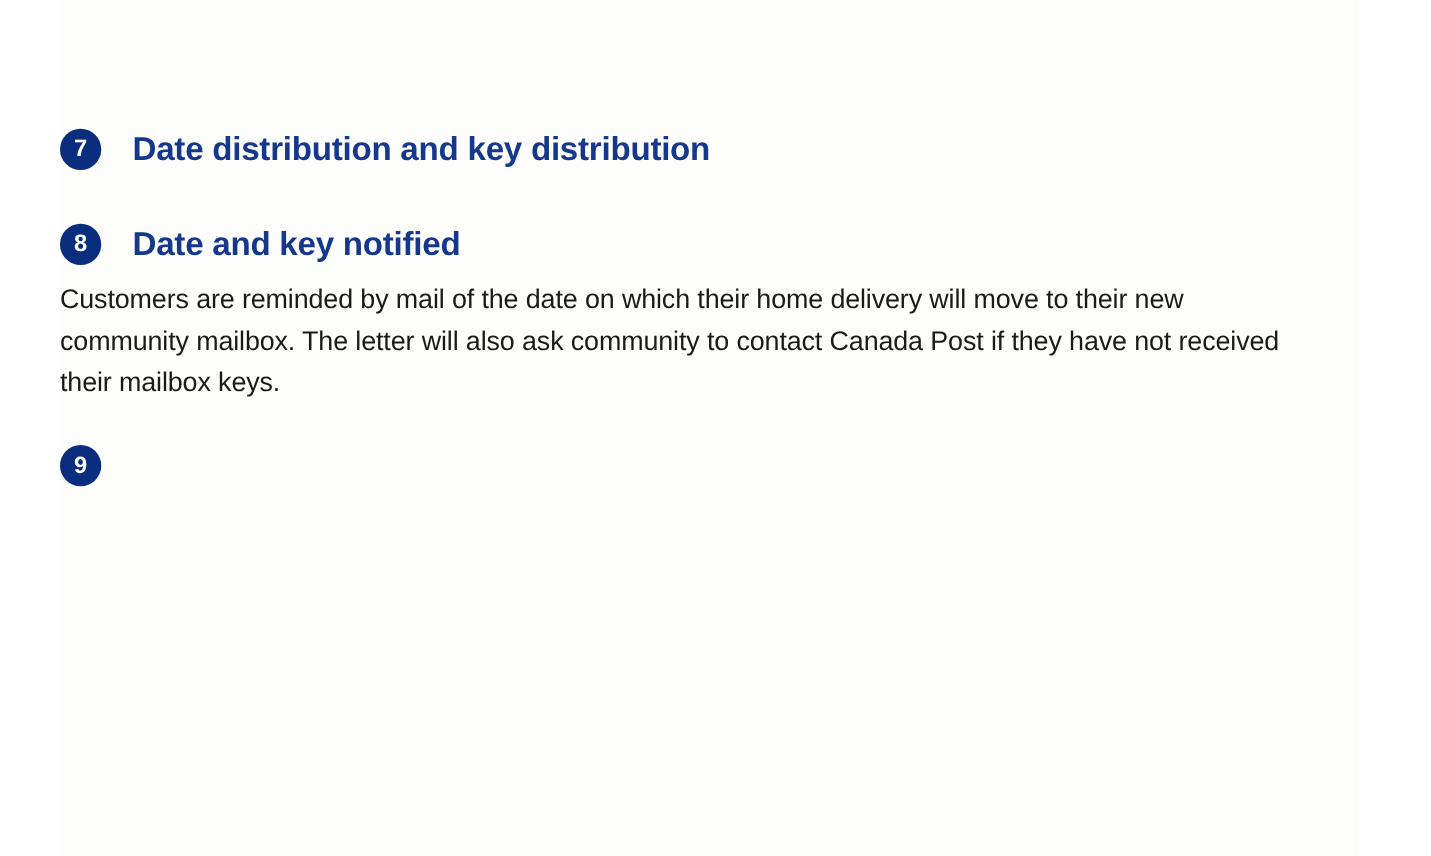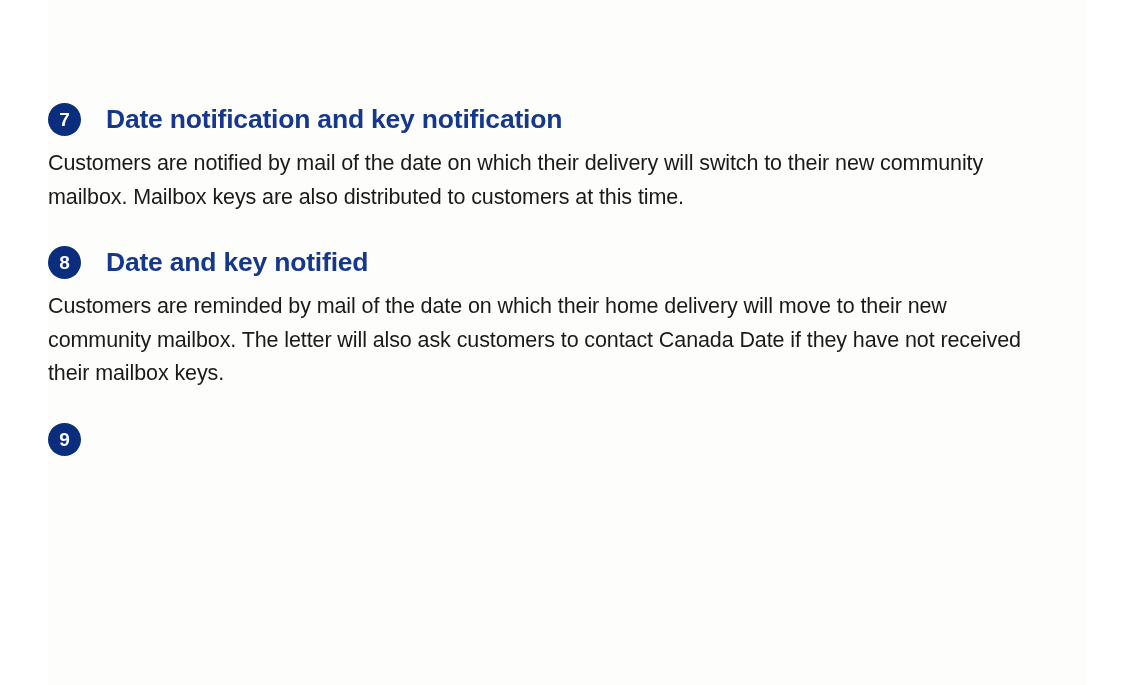--- a/index.html
+++ b/index.html
@@ -87,33 +87,32 @@
 </head>
 <body>
 
 <div class="content-panel"></div>
 
 <div class="steps-list">
 
   <div class="step">
     <div class="step-header">
       <div class="step-badge">7</div>
-      <div class="step-title">Date notification and key notification</div>
+      <div class="step-title">Date distribution and key distribution</div>
     </div>
-    <div class="step-body">Customers are notified by mail of the date on which their delivery will switch to their new community mailbox. Mailbox keys are also distributed to customers at this time.</div>
   </div>
 
   <div class="step-spacer-7"></div>
 
   <div class="step">
     <div class="step-header">
       <div class="step-badge">8</div>
       <div class="step-title">Date and key notified</div>
     </div>
-    <div class="step-body">Customers are reminded by mail of the date on which their home delivery will move to their new community mailbox. The letter will also ask customers to contact Canada Date if they have not received their mailbox keys.</div>
+    <div class="step-body">Customers are reminded by mail of the date on which their home delivery will move to their new community mailbox. The letter will also ask community to contact Canada Post if they have not received their mailbox keys.</div>
   </div>
 
   <div class="step-spacer-8"></div>
 
   <div class="step">
     <div class="step-header">
       <div class="step-badge">9</div>
     </div>
   </div>
 

